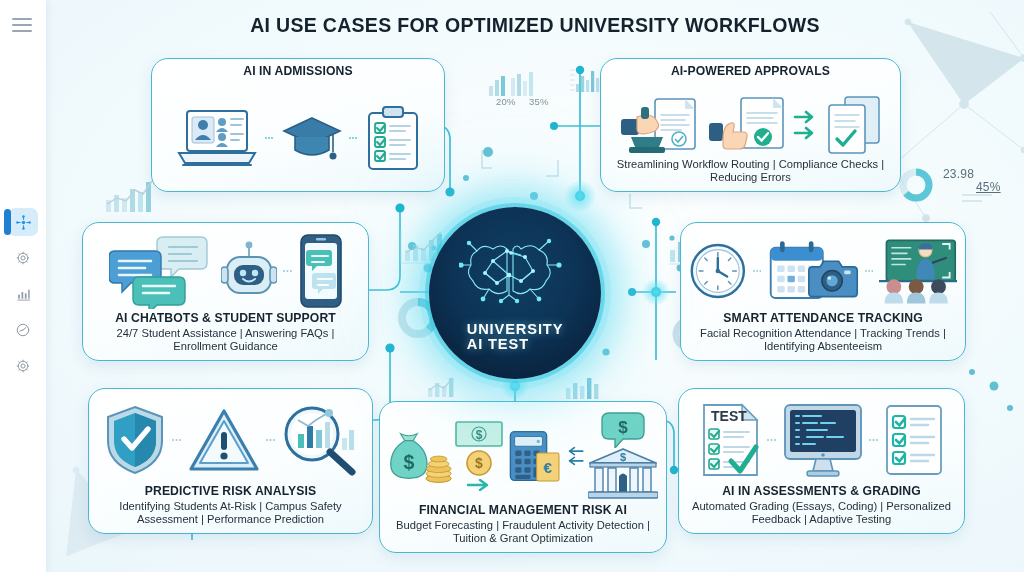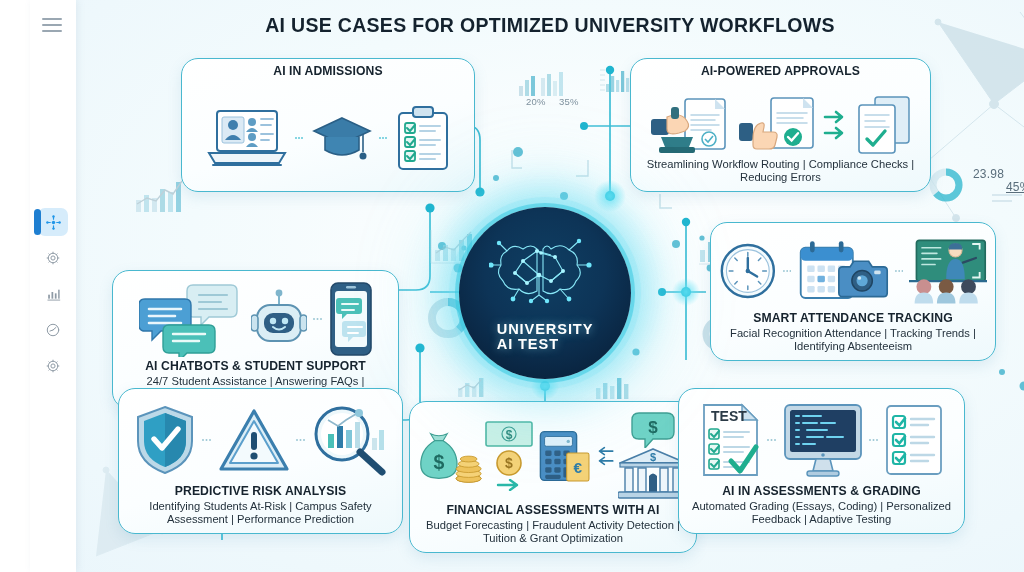--- a/index.html
+++ b/index.html
@@ -8,21 +8,20 @@
     font-family: "Liberation Sans", sans-serif;
     background: #ffffff;
   }
 
   
   .app {
     position: relative;
     width: 1024px; height: 572px;
     display: flex;
     overflow: hidden;
-    padding-left: 30px;
   }
 
   
   .sidebar {
     position: relative;
     width: 46px; height: 572px;
     background: #ffffff;
     flex: 0 0 46px;
     z-index: 40;
     box-shadow: 2px 0 7px rgba(120,150,170,.13);
@@ -96,25 +95,25 @@
   .card .art {
     flex: 1 1 auto; width: 100%;
     display: flex; align-items: center; justify-content: center;
     gap: 6px;
   }
   .card.title-top .ctitle { order: -1; margin-bottom: 14px; }
 
   
   #card-admissions   { left: 105px; top: 58px;  width: 294px; height: 134px; }
   #card-approvals    { left: 554px; top: 58px;  width: 301px; height: 134px; }
-  #card-chatbots     { left: 36px;  top: 222px; width: 287px; height: 139px; margin-top: 48px; }
+  #card-chatbots     { left: 36px;  top: 222px; width: 287px; height: 139px; }
   #card-attendance   { left: 634px; top: 222px; width: 286px; height: 139px; }
   #card-risk         { left: 42px;  top: 388px; width: 285px; height: 146px; }
   #card-financial    { left: 333px; top: 401px; width: 288px; height: 152px; }
-  #card-assessments  { left: 602px; top: 388px; width: 287px; height: 146px; }
+  #card-assessments  { left: 632px; top: 388px; width: 287px; height: 146px; }
 
   
   .hub {
     position: absolute; left: 383px; top: 207px;
     width: 172px; height: 172px;
     border-radius: 50%;
     z-index: 24;
     display: flex; flex-direction: column;
     align-items: center; justify-content: flex-end;
     padding-bottom: 26px;
@@ -807,21 +806,21 @@
               <rect x="7" y="20" width="8" height="24"></rect>
                 <rect x="20" y="20" width="8" height="24"></rect>
               <rect x="42" y="20" width="8" height="24"></rect>
                 <rect x="55" y="20" width="8" height="24"></rect>
             </g>
             <path d="M31 44 V28 q4 -5 8 0 v16 Z" fill="#2f5f85"></path>
             <rect x="0" y="44" width="70" height="6" rx="1.5" fill="#b9d4e6" stroke="#4a7fa8" stroke-width="1.4"></rect>
           </svg>
         </div>
       </div>
-      <div class="ctitle">FINANCIAL ASSESSMENTS WITH AI</div>
+      <div class="ctitle">FINANCIAL MANAGEMENT RISK AI</div>
       <div class="cdesc">Budget Forecasting | Fraudulent Activity Detection | Tuition &amp; Grant Optimization</div>
     </div>
 
     <div class="card" id="card-assessments">
       <div class="art">
         <svg width="60" height="74" viewBox="0 0 60 74">
           <path d="M3 2 h38 l15 15 v55 H3 Z" fill="#ffffff" stroke="#6a9ec0" stroke-width="1.8"></path>
           <path d="M41 2 L56 17 H41 Z" fill="#cfe3f0" stroke="#6a9ec0" stroke-width="1.4"></path>
           <text x="10" y="18" font-family="Liberation Sans, sans-serif" font-size="14" font-weight="bold" fill="#2b3a46">TEST</text>
           <g>

